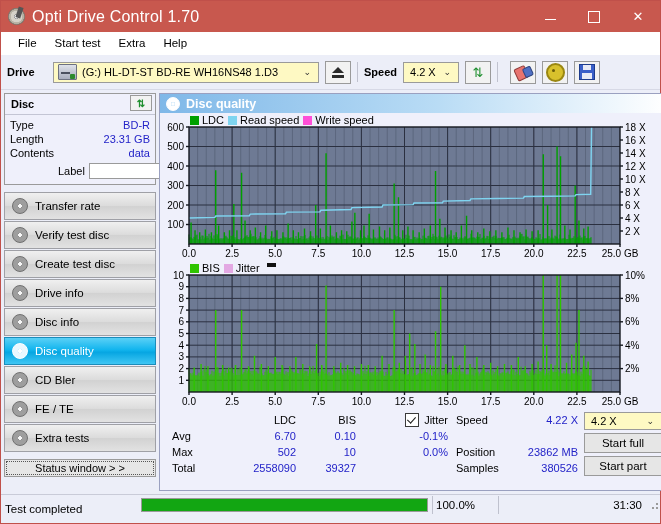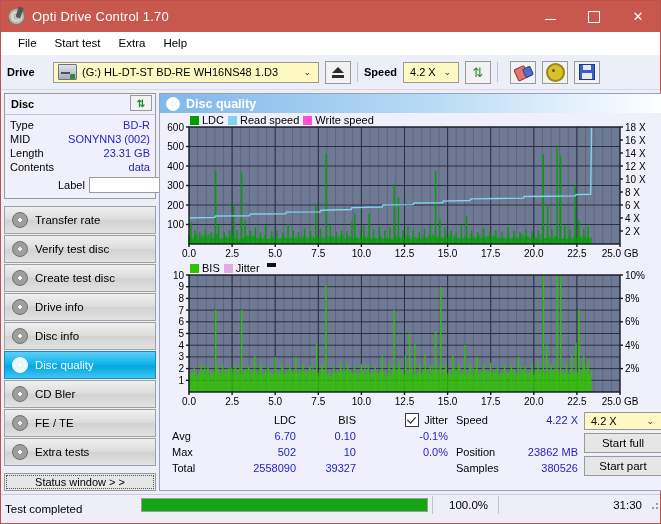--- a/index.html
+++ b/index.html
@@ -25,21 +25,21 @@
     border-radius:50%;
     background:
       radial-gradient(circle at 50% 50%, #f2f2f2 0 16%, #9a9a9a 17% 22%, #d6d2c8 23% 48%, #b8b2a4 49% 62%, #8f8a7e 63% 100%);
     box-shadow:inset 0 0 1px #555;
     position:relative;
   }
   .title-icon:after{
     content:"";position:absolute;left:9px;top:-1px;width:5px;height:11px;
     background:#555;transform:rotate(18deg);
   }
-  .title-text{color:#ffffff;font-size:13px;letter-spacing:.2px;}
+  .title-text{color:#ffffff;font-size:16px;letter-spacing:.2px;}
   .win-btns{position:absolute;right:0;top:0;height:31px;display:flex;}
   .win-btn{width:44px;height:31px;display:flex;align-items:center;justify-content:center;color:#fff;font-size:13px;}
   .win-btn .min{width:11px;height:1px;background:#fff;display:block;margin-top:6px;}
   .win-btn .max{width:10px;height:10px;border:1px solid #fff;display:block;}
   
   .menubar{
     height:22px;background:#ffffff;display:flex;align-items:center;
     padding-left:8px;border-bottom:1px solid #ffffff;
   }
   .menu-item{padding:2px 9px;font-size:11.5px;color:#000;}
@@ -247,24 +247,20 @@
         <div class="panel-head">
           <span>Disc</span>
           <span class="hbtn">
             <span>⇅</span>
           </span>
         </div>
         <div class="disc-rows">
           <div class="drow">
             <span class="k">Type</span>
             <span class="v">BD-R</span>
-          </div>
-          <div class="drow">
-            <span class="k">MID</span>
-            <span class="v">SONYNN3 (002)</span>
           </div>
           <div class="drow">
             <span class="k">Length</span>
             <span class="v">23.31 GB</span>
           </div>
           <div class="drow">
             <span class="k">Contents</span>
             <span class="v">data</span>
           </div>
           <div class="label-row">
@@ -661,21 +657,21 @@
 
       </div>
     </div>
   </div>
 
   <div class="statusbar">
     <div class="sb-cell" style="width:140px;padding-left:4px;margin-top:8px;">Test completed</div>
     <div class="progress" style="margin-right:4px;">
       <div class="bar" id="progbar" style="width: 100%;"></div>
     </div>
-    <div class="sb-cell" style="width:66px;padding-left:16px;border-left:1px solid #bfc1ce;">100.0%</div>
+    <div class="sb-cell" style="width:66px;padding-left:3px;border-left:1px solid #bfc1ce;">100.0%</div>
     <div class="sb-cell" style="width:150px;justify-content:flex-end;padding-right:6px;border-left:1px solid #bfc1ce;">31:30</div>
     <div class="grip">
       <i style="left:8px;top:8px"></i>
         <i style="left:4px;top:8px"></i>
         <i style="left:8px;top:4px"></i>
     </div>
   </div>
 
 </div>
 

